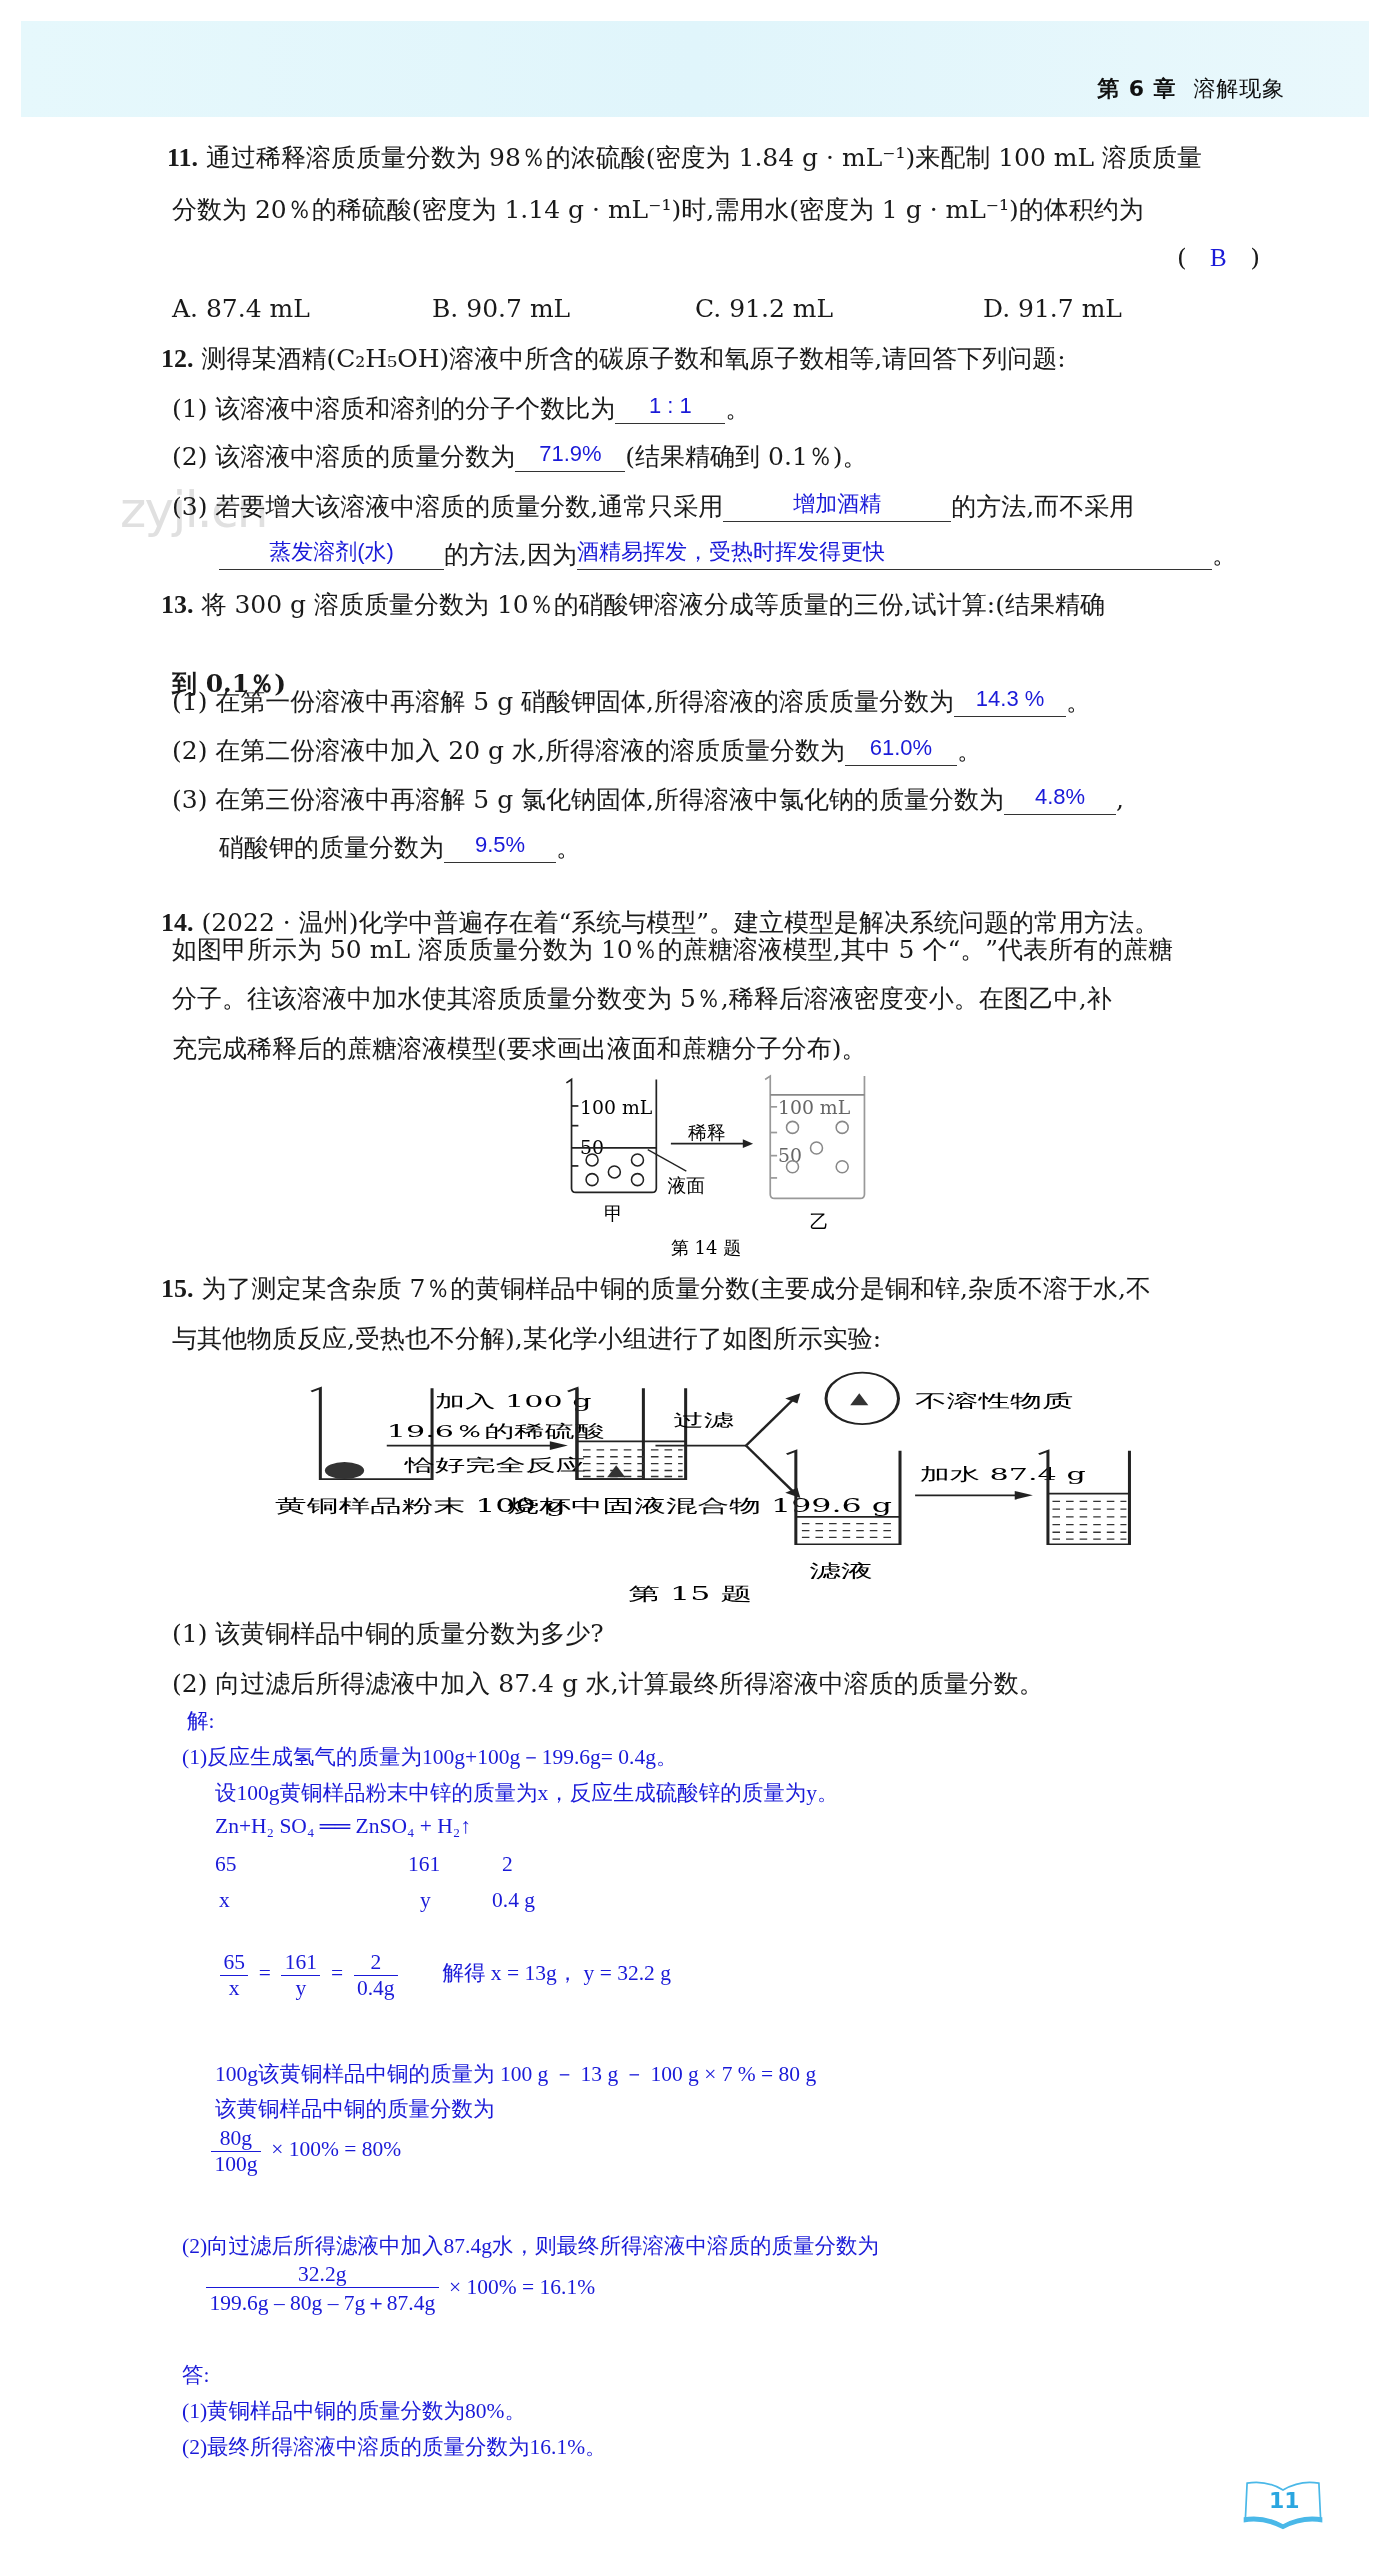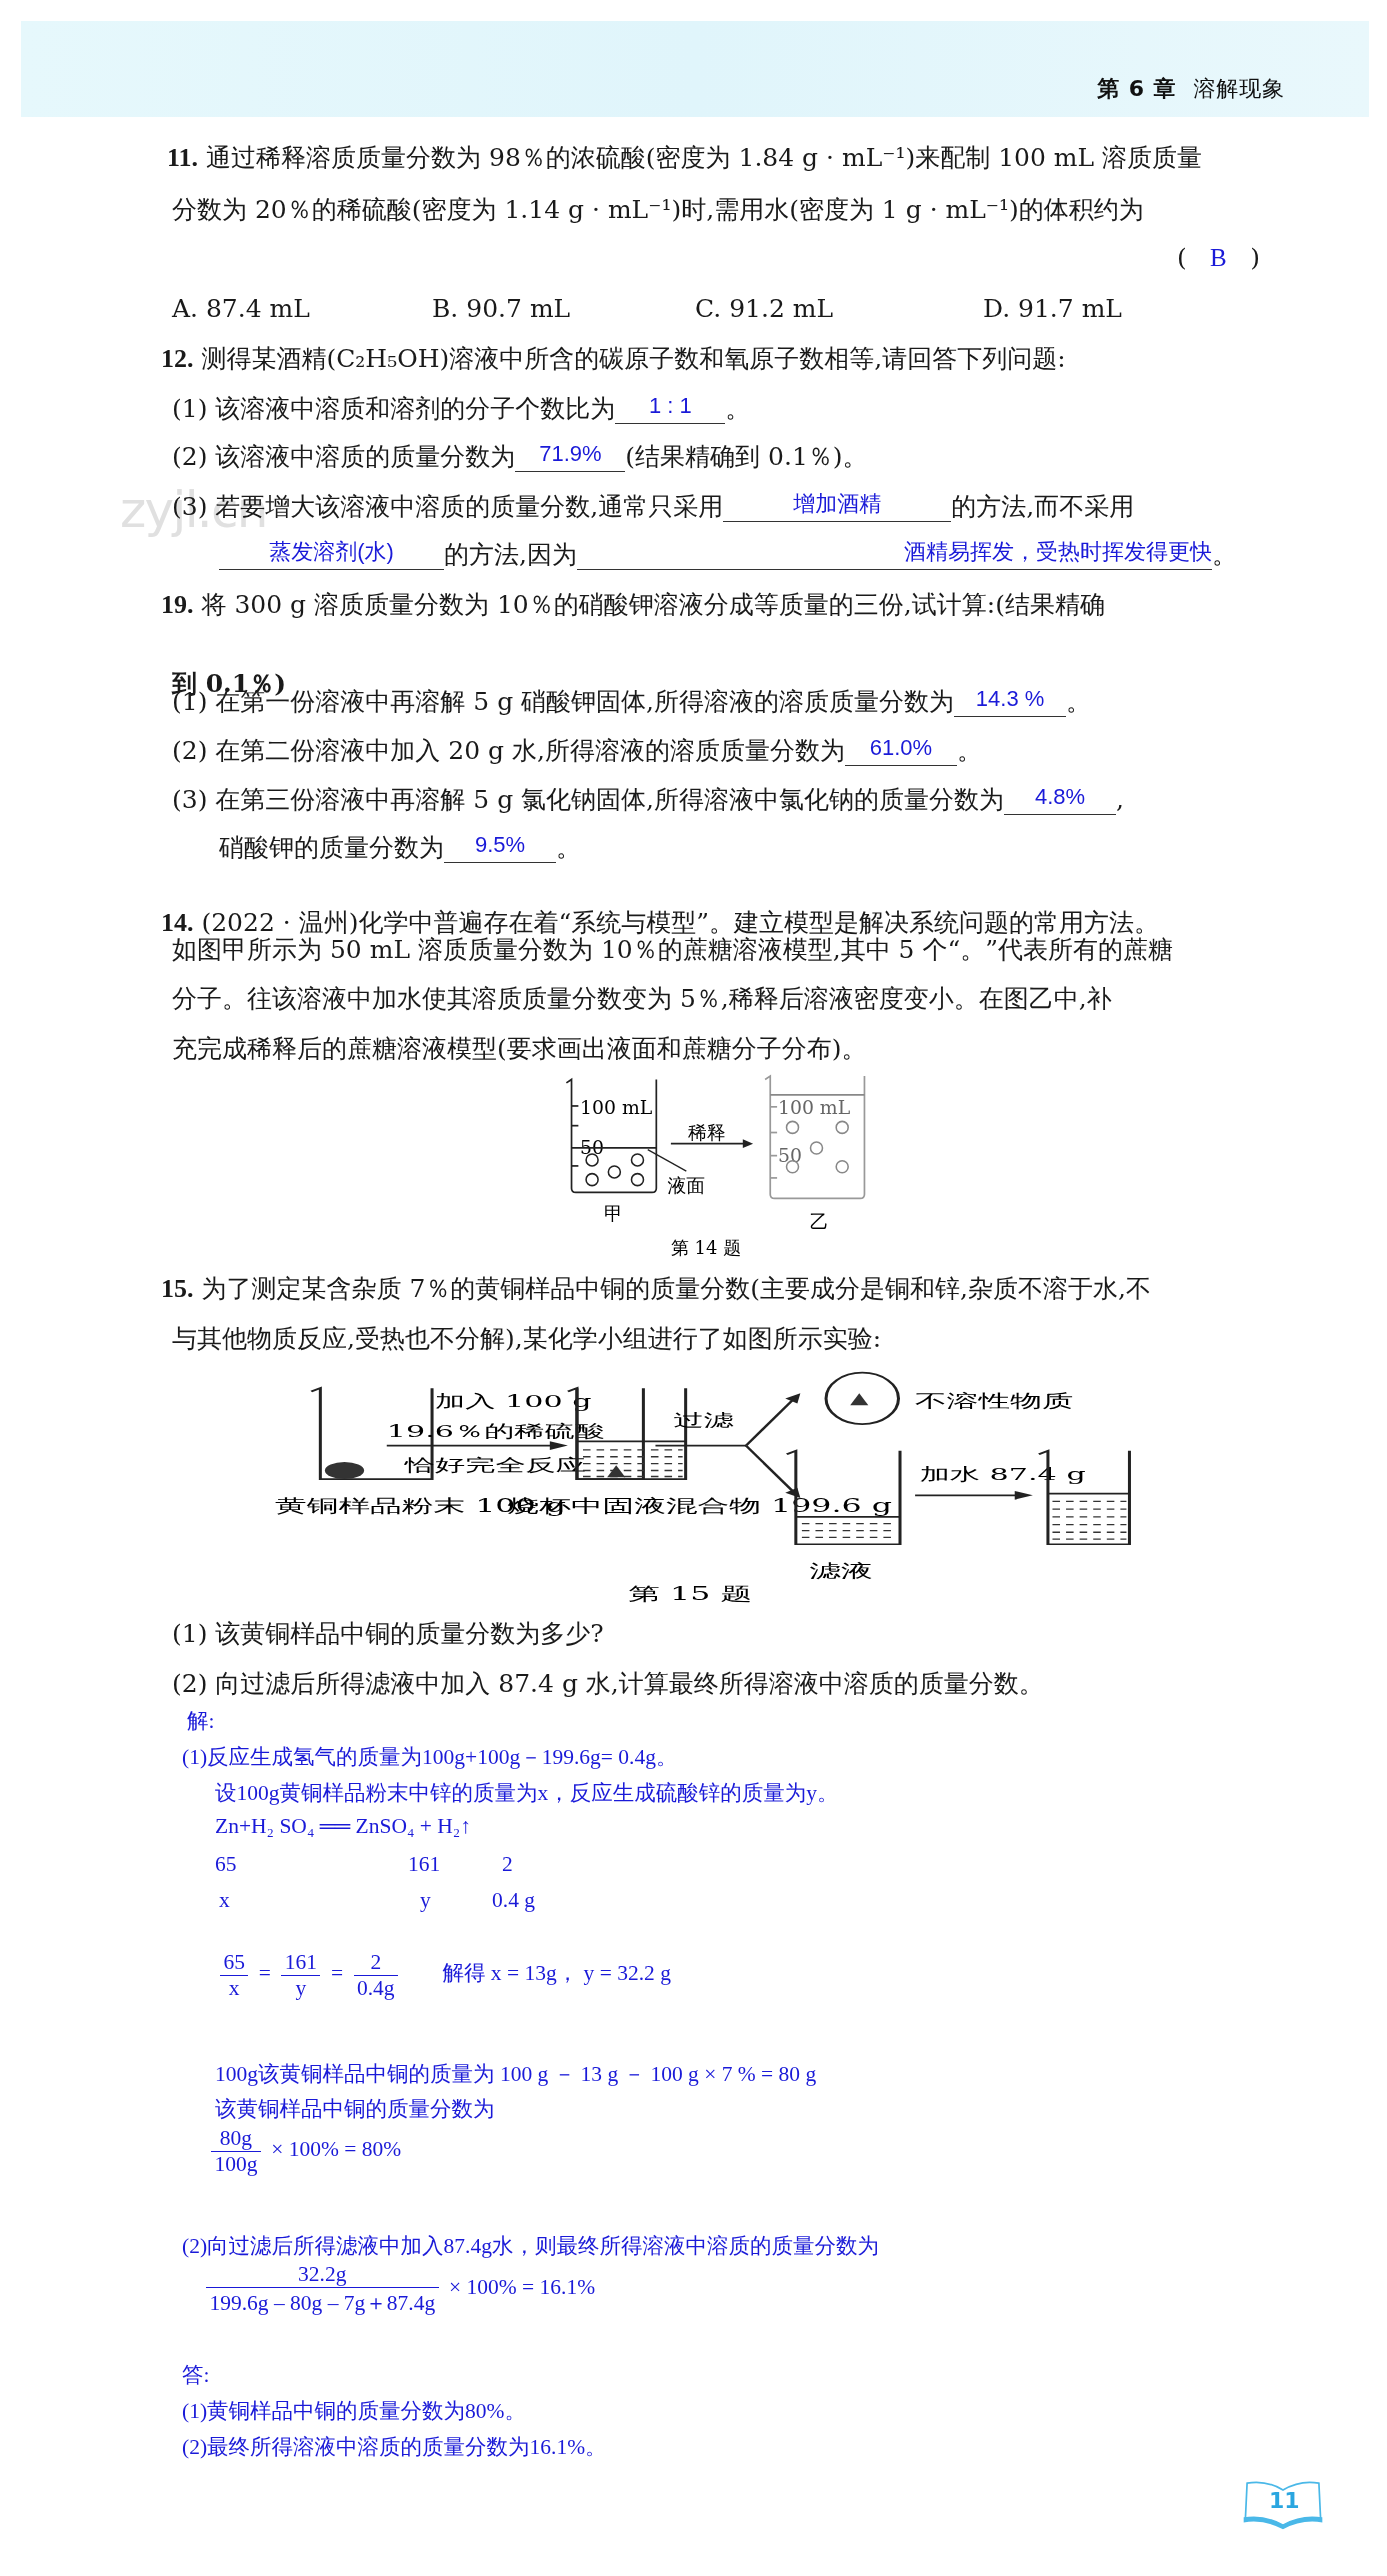--- a/index.html
+++ b/index.html
@@ -61,27 +61,27 @@
   <div class="abs t" style="left:172px;top:393px;" data-name="q12-part1">
     <span data-name="q12-p1-text">(1) 该溶液中溶质和溶剂的分子个数比为</span><span class="blank" style="width:110px;" data-name="q12-p1-blank"><span data-name="q12-p1-answer">1 : 1</span></span><span data-name="punct">。</span>
   </div>
   <div class="abs t" style="left:172px;top:441px;" data-name="q12-part2">
     <span data-name="q12-p2-text">(2) 该溶液中溶质的质量分数为</span><span class="blank" style="width:110px;" data-name="q12-p2-blank"><span data-name="q12-p2-answer">71.9%</span></span><span data-name="q12-p2-end">(结果精确到 0.1％)。</span>
   </div>
   <div class="abs t" style="left:172px;top:491px;" data-name="q12-part3">
     <span data-name="q12-p3-text">(3) 若要增大该溶液中溶质的质量分数,通常只采用</span><span class="blank" style="width:228px;" data-name="q12-p3-blank1"><span data-name="q12-p3-answer1">增加酒精</span></span><span data-name="q12-p3-mid">的方法,而不采用</span>
   </div>
   <div class="abs t" style="left:219px;top:539px;" data-name="q12-part3-line2">
-    <span class="blank" style="width:225px;" data-name="q12-p3-blank2"><span data-name="q12-p3-answer2">蒸发溶剂(水)</span></span><span data-name="q12-p3-mid2">的方法,因为</span><span class="blank" style="width:635px;text-align:right;" data-name="q12-p3-blank3"><span data-name="q12-p3-answer3">酒精易挥发，受热时挥发得更快</span></span><span data-name="punct">。</span>
+    <span class="blank" style="width:225px;" data-name="q12-p3-blank2"><span data-name="q12-p3-answer2">蒸发溶剂(水)</span></span><span data-name="q12-p3-mid2">的方法,因为</span><span class="blank" style="width:635px;text-align:left;" data-name="q12-p3-blank3"><span data-name="q12-p3-answer3">酒精易挥发，受热时挥发得更快</span></span><span data-name="punct">。</span>
   </div>
 </div>
 
 <div data-name="question-13">
   <div class="abs t" style="left:161px;top:589px;" data-name="q13-line1">
-    <span class="qn" data-name="q13-number">19.</span>
+    <span class="qn" data-name="q13-number">13.</span>
     <span data-name="q13-text">将 300 g 溶质质量分数为 10％的硝酸钾溶液分成等质量的三份,试计算:(结果精确</span>
   </div>
   <div class="abs t" style="left:172px;top:668px;font-weight:bold;" data-name="q13-line2">到 0.1％)</div>
   <div class="abs t" style="left:172px;top:686px;" data-name="q13-part1">
     <span data-name="q13-p1-text">(1) 在第一份溶液中再溶解 5 g 硝酸钾固体,所得溶液的溶质质量分数为</span><span class="blank" style="width:112px;" data-name="q13-p1-blank"><span data-name="q13-p1-answer">14.3 %</span></span><span data-name="punct">。</span>
   </div>
   <div class="abs t" style="left:172px;top:735px;" data-name="q13-part2">
     <span data-name="q13-p2-text">(2) 在第二份溶液中加入 20 g 水,所得溶液的溶质质量分数为</span><span class="blank" style="width:112px;" data-name="q13-p2-blank"><span data-name="q13-p2-answer">61.0%</span></span><span data-name="punct">。</span>
   </div>
   <div class="abs t" style="left:172px;top:784px;" data-name="q13-part3">

